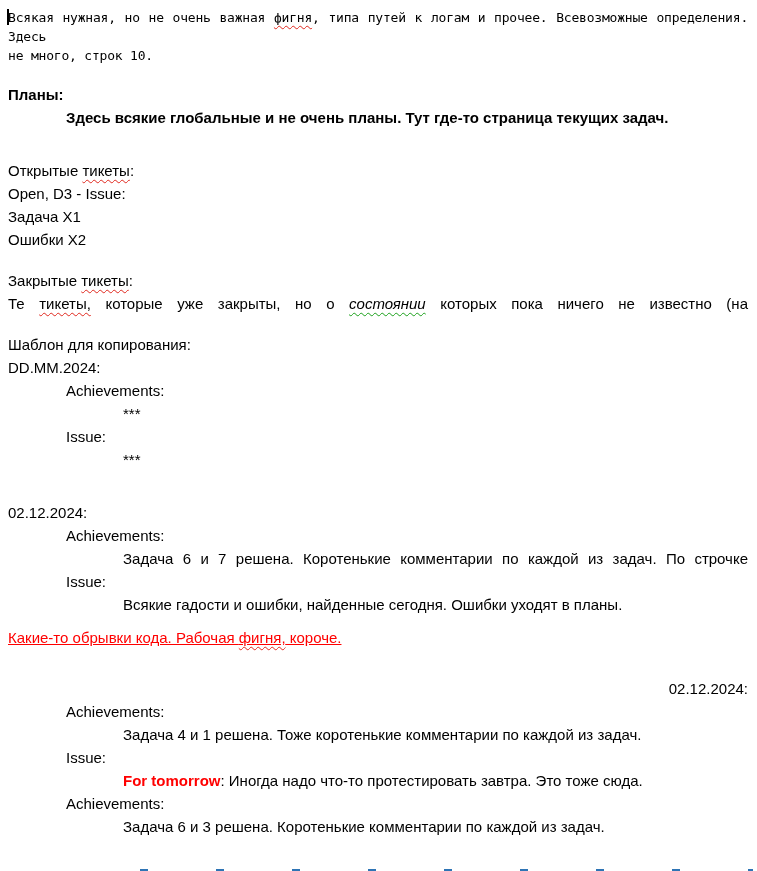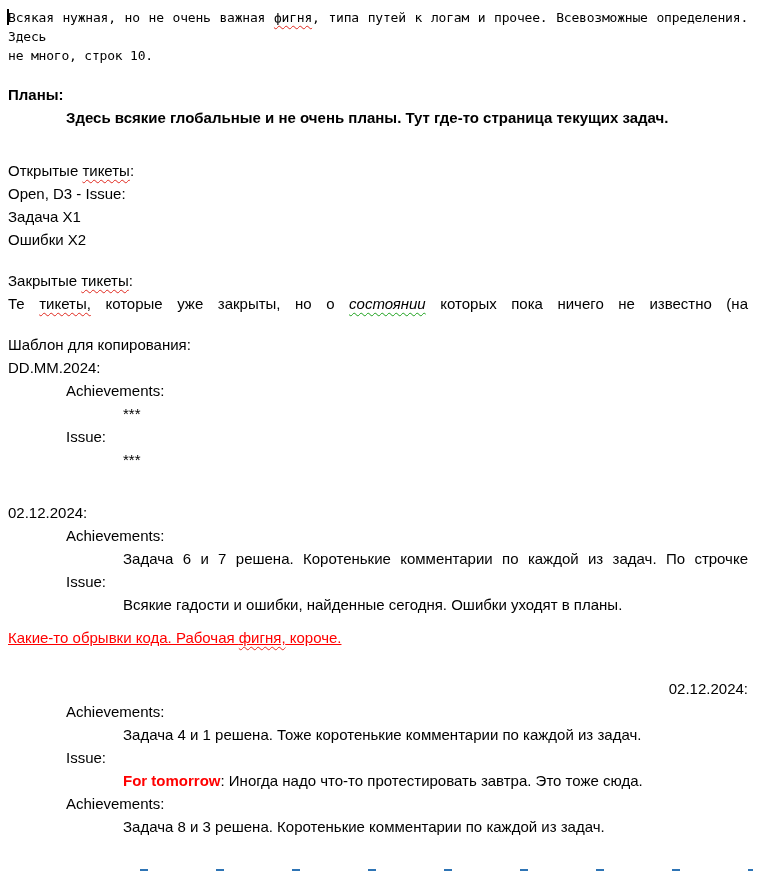--- a/index.html
+++ b/index.html
@@ -91,16 +91,16 @@
 
   <div class="red mt10"><span>Какие-то обрывки кода. Рабочая </span><span class="sp">фигня,</span><span> короче.</span></div>
 
   <div class="mt20">02.12.2024:</div>
   <div class="ind1">Achievements:</div>
   <div class="ind2">Задача 4 и 1 решена. Тоже коротенькие комментарии по каждой из задач.</div>
   <div class="ind1">Issue:</div>
   <div class="ind2"><span class="b red">For tomorrow</span><span>: Иногда надо что-то протестировать завтра. Это тоже сюда.</span></div>
 
   <div class="ind1">Achievements:</div>
-  <div class="ind2">Задача 8 и 3 решена. Коротенькие комментарии по каждой из задач.</div>
+  <div class="ind2">Задача 6 и 3 решена. Коротенькие комментарии по каждой из задач.</div>
 
   <div class="cutline"></div>
 </div>
 
 </body></html>

